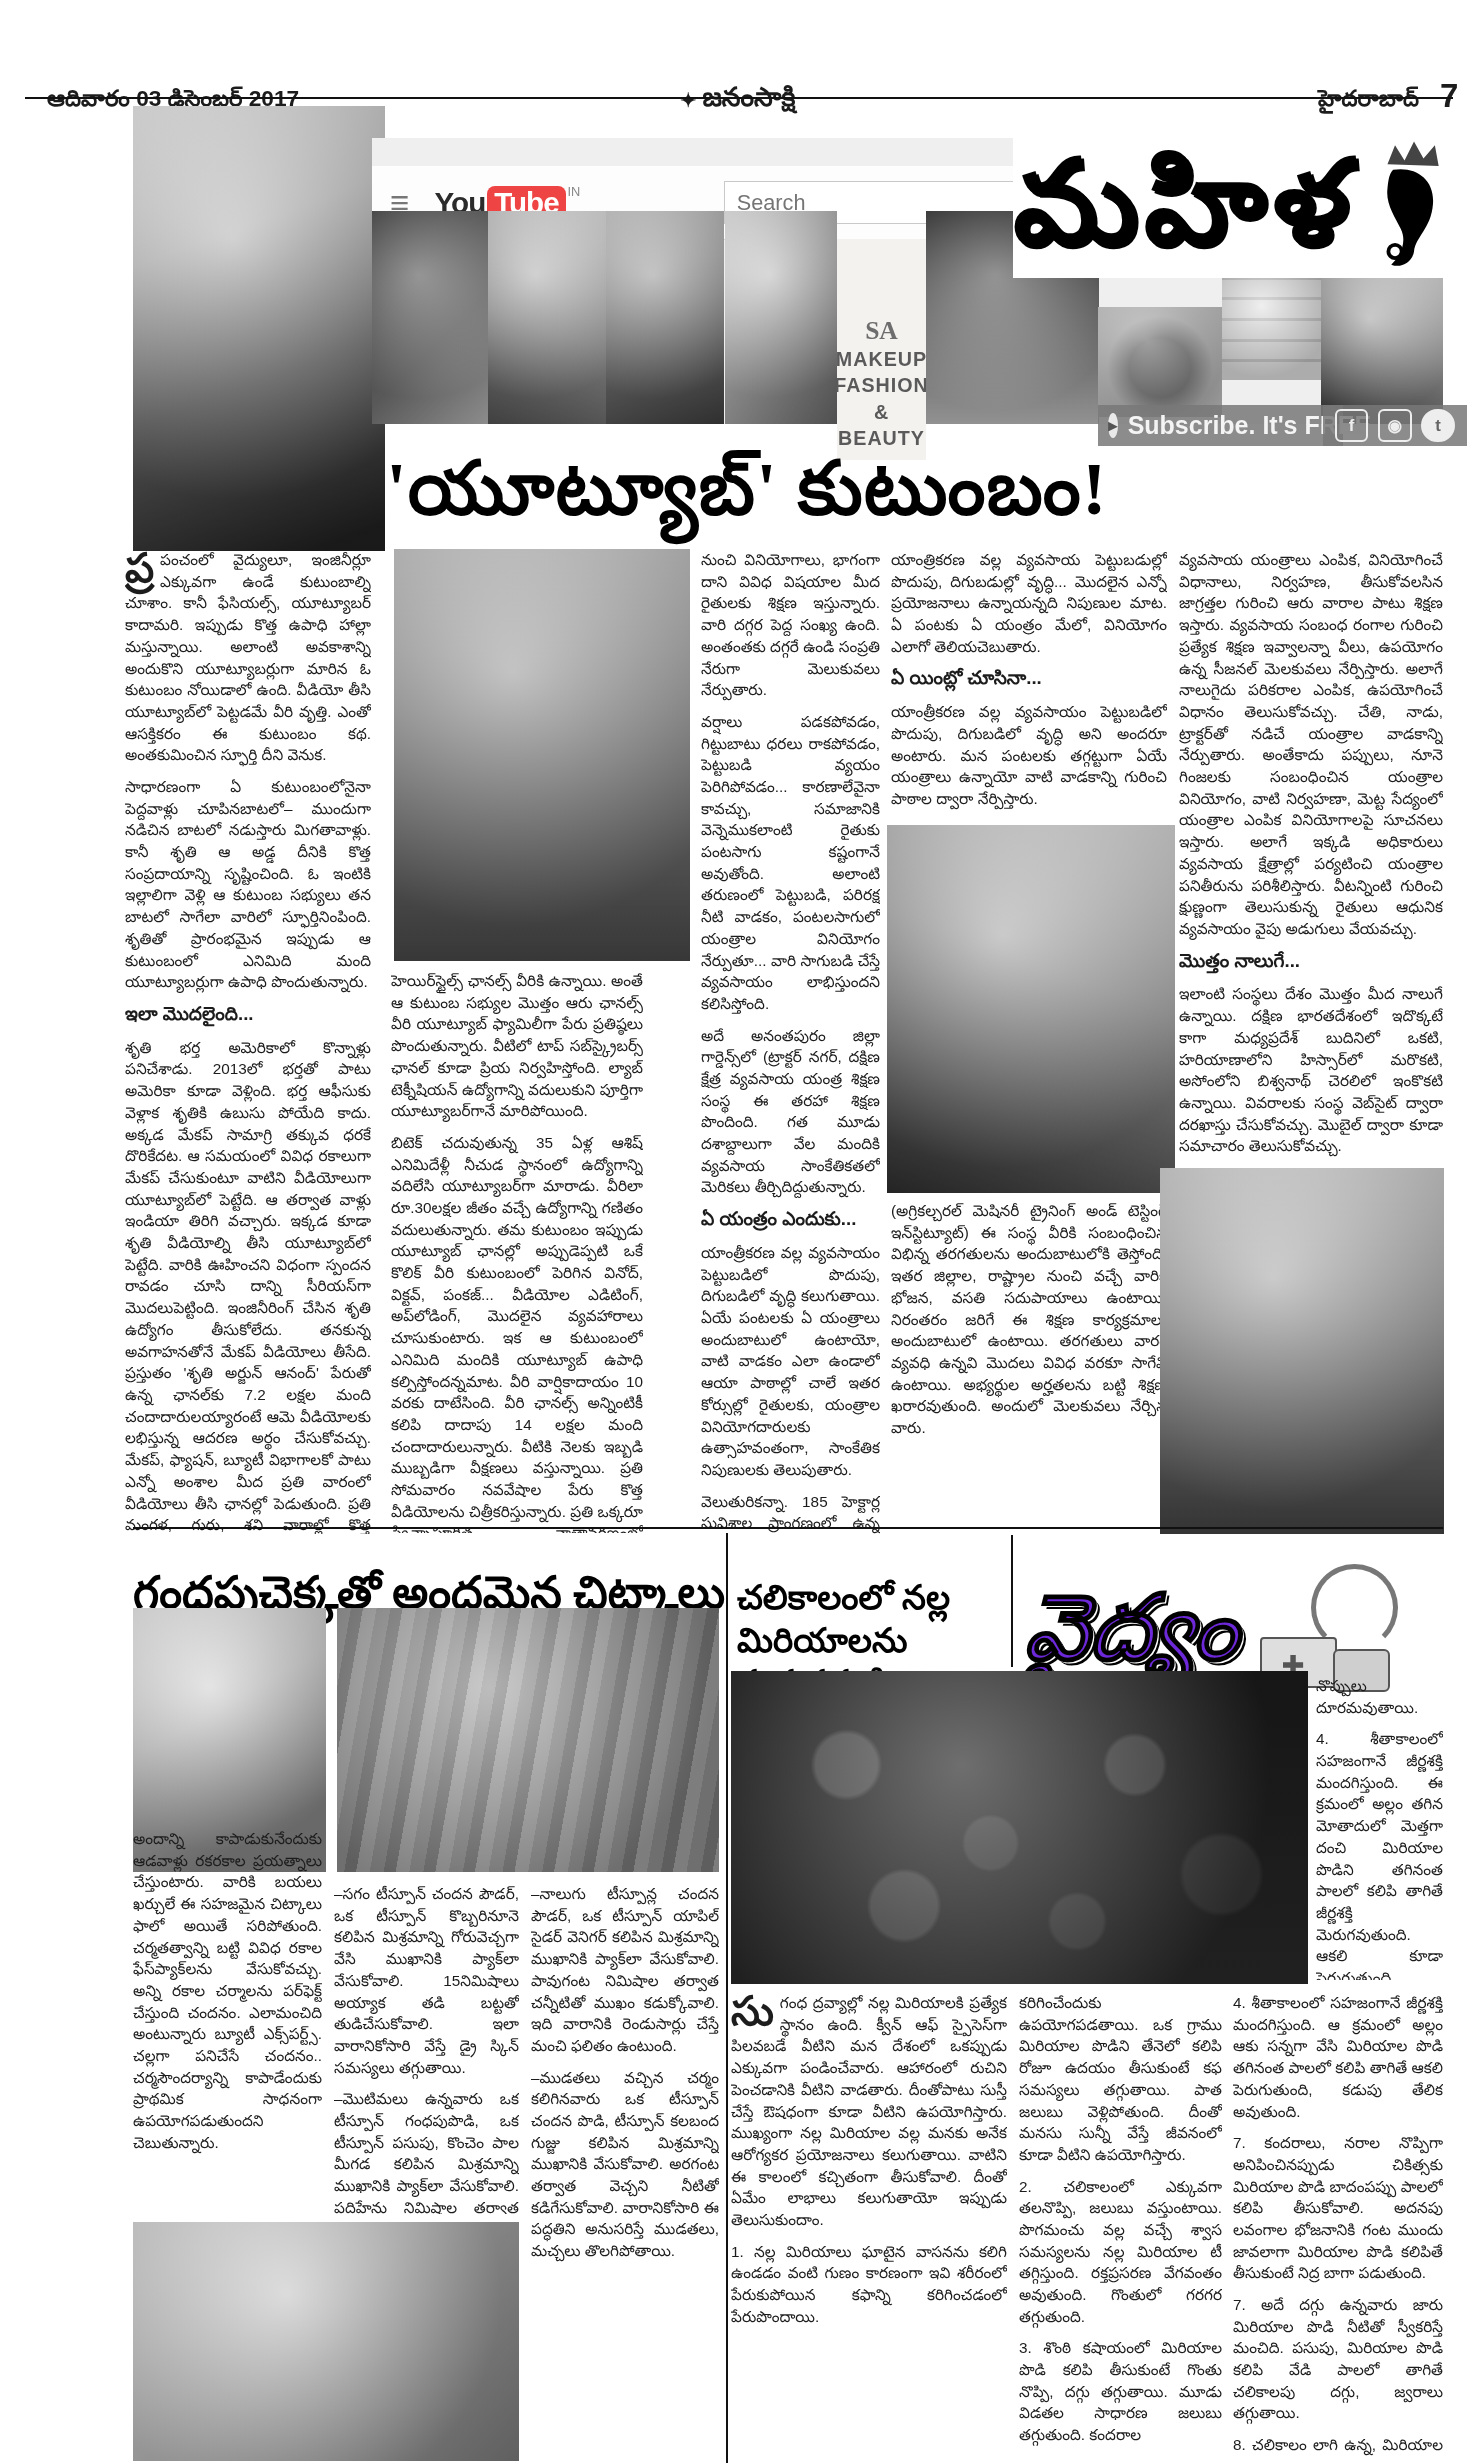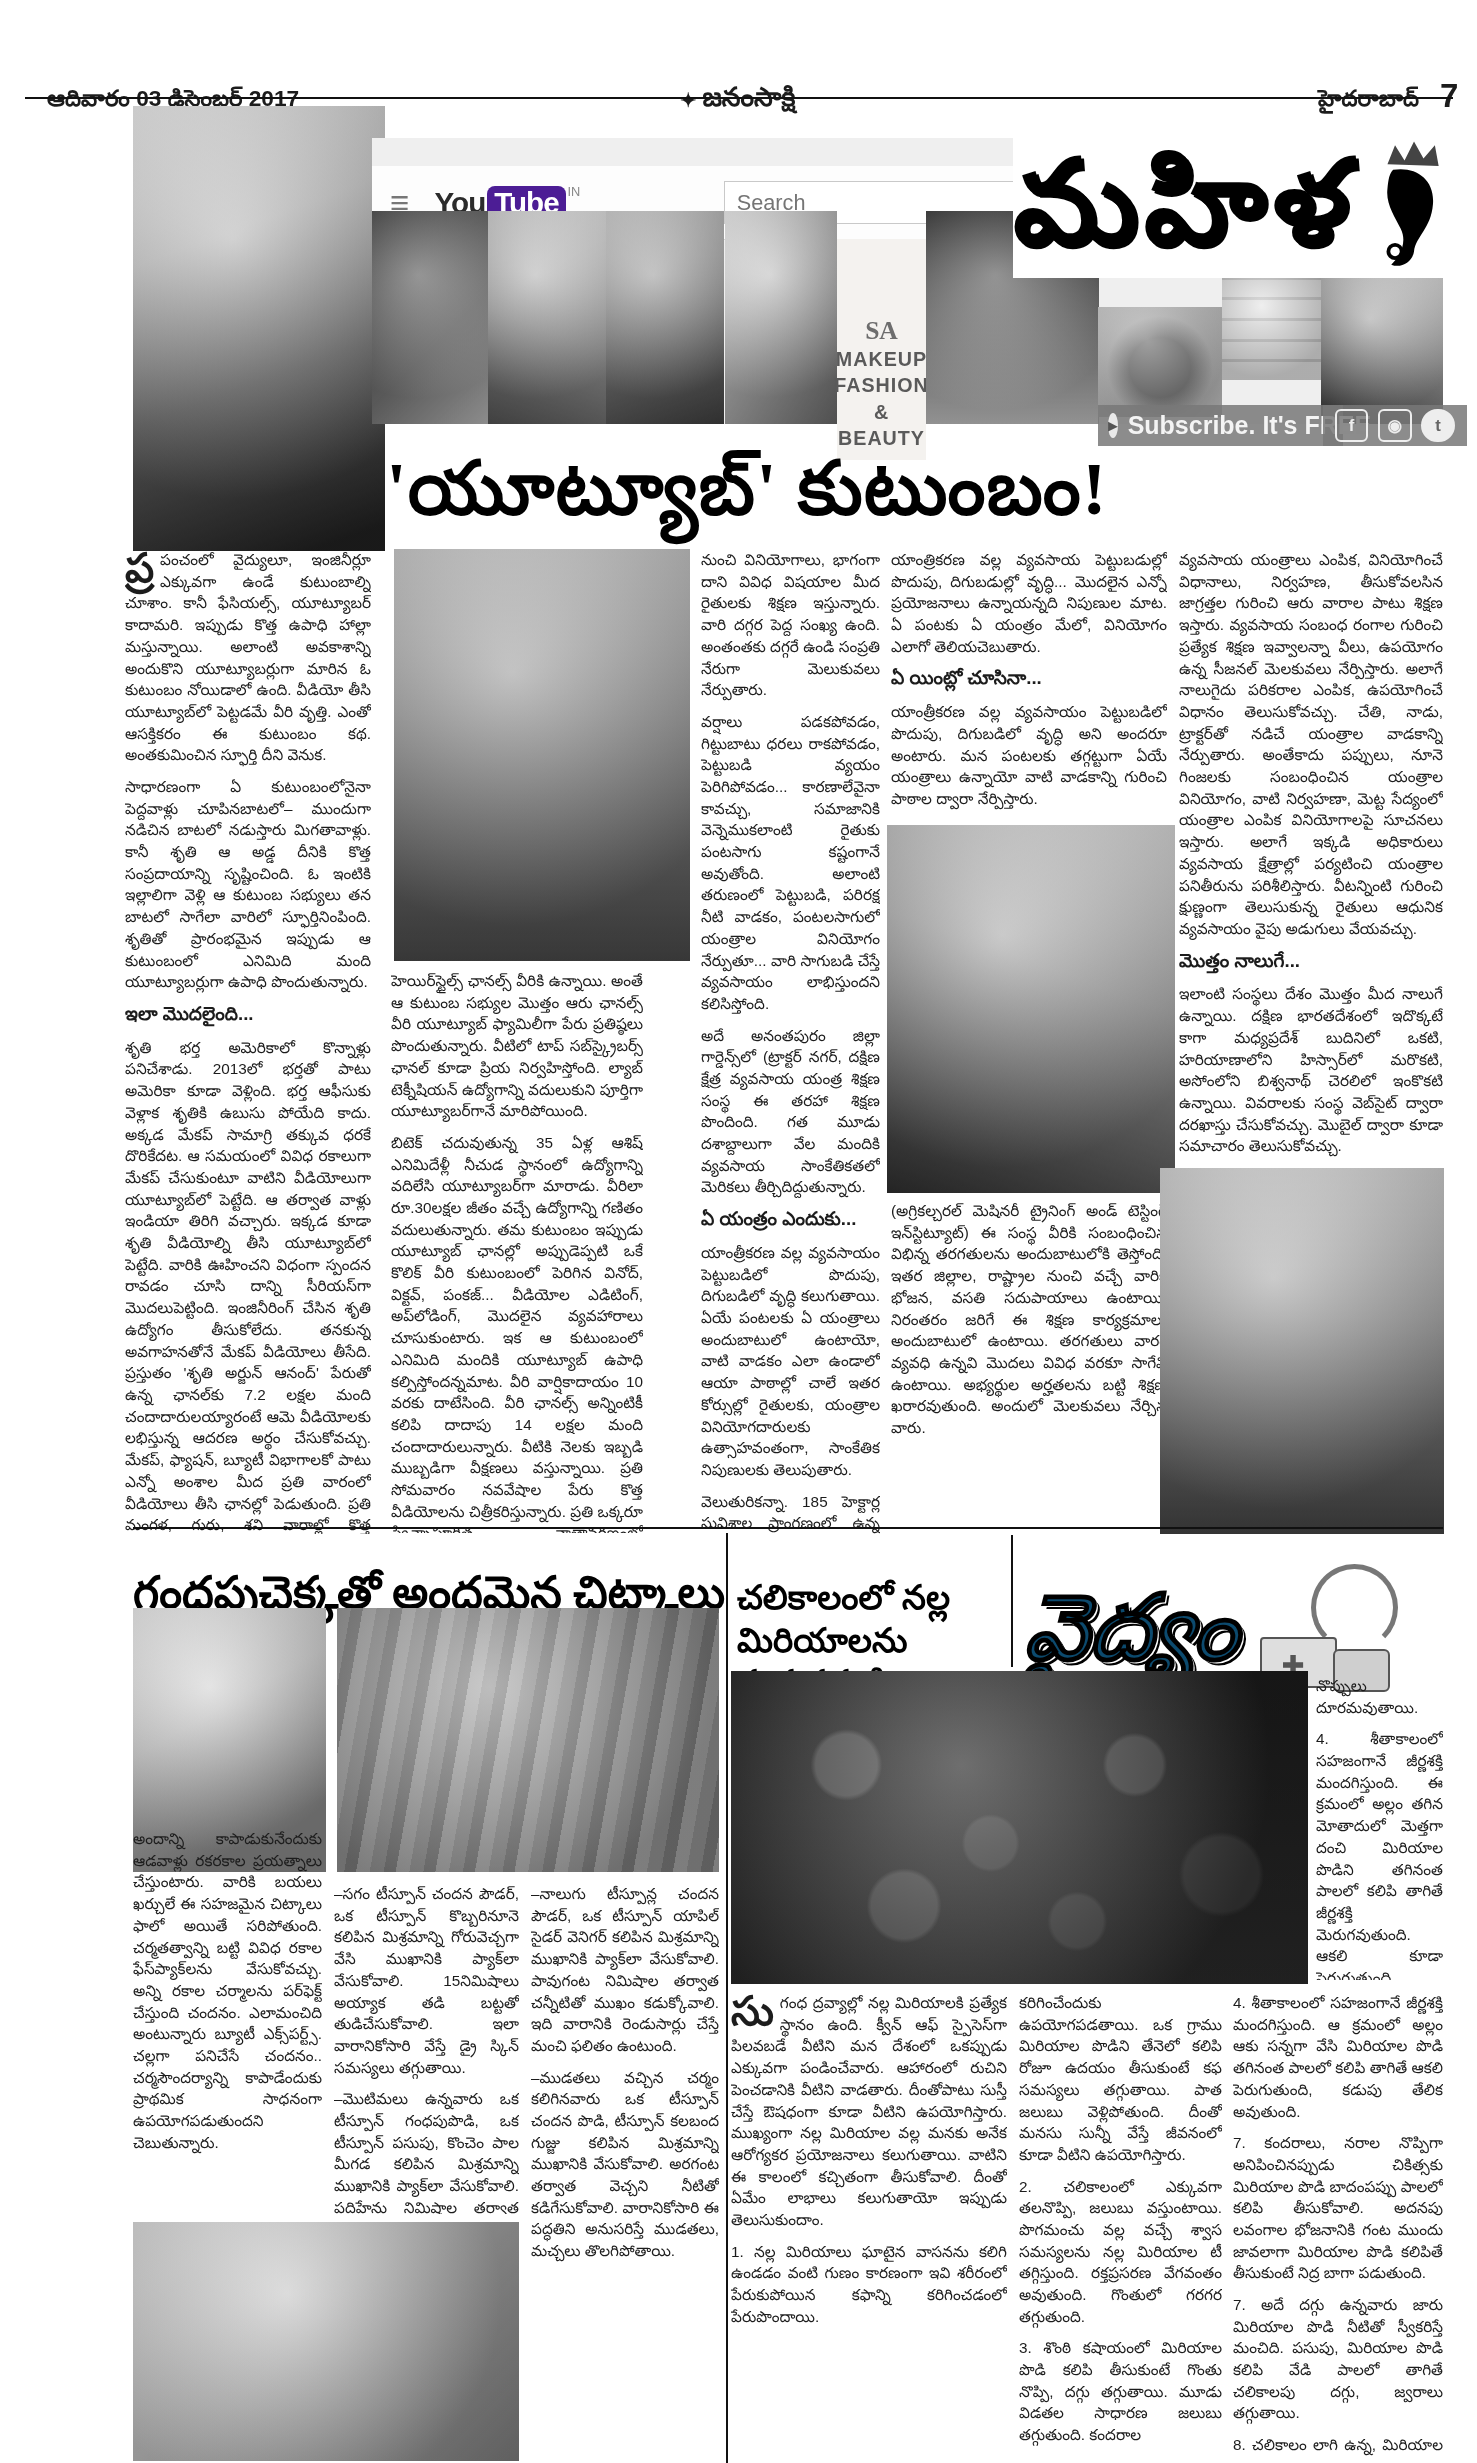--- a/index.html
+++ b/index.html
@@ -30,21 +30,21 @@
   .ph-thumb2{background:linear-gradient(200deg,#e5e5e5,#9e9e9e 55%,#555);}
   .ph-thumb3{background:linear-gradient(160deg,#cfcfcf,#8a8a8a 50%,#3f3f3f);}
   .ph-thumb4{background:linear-gradient(120deg,#f0f0f0,#b5b5b5 45%,#6a6a6a);}
   .ph-face{background:linear-gradient(180deg,#2c2c2c 0%,#6f6f6f 45%,#c2c2c2 100%);}
   .ph-earrings{background:linear-gradient(210deg,#e8e8e8,#a9a9a9 40%,#4d4d4d 90%);}
   
   .yt-chrome{background:#fdfdfd;border-bottom:1px solid #d4d4d4;display:flex;align-items:center;gap:25.6px;padding:0 17.7px;}
   .yt-menu{font-size:33px;color:#777;line-height:1;cursor:pointer;}
   .yt-logo{display:flex;align-items:flex-start;gap:2px;}
   .yt-you{font-weight:bold;font-size:29.6px;color:#2b2b2b;letter-spacing:-1px;}
-  .yt-tube{font-weight:bold;font-size:29.6px;color:#fff;background:#4c1d95;border-radius:7.9px;padding:0 6.9px;letter-spacing:-1px;}
+  .yt-tube{font-weight:bold;font-size:29.6px;color:#fff;background:#ef4444;border-radius:7.9px;padding:0 6.9px;letter-spacing:-1px;}
   .yt-region{font-size:12.8px;color:#888;margin-top:-2px;}
   .yt-search{margin-left:118px;width:315px;height:41px;border:1px solid #c9c9c9;background:#fff;font-size:21.7px;color:#9a9a9a;padding:0 11.8px;font-family:"Liberation Sans",sans-serif;}
   
   .sa-card{background:#f4f2ef;display:flex;flex-direction:column;align-items:center;justify-content:flex-end;padding-bottom:7.9px;}
   .sa-mono{font-weight:bold;font-size:25.6px;color:#6d6d6d;font-family:"Liberation Serif",serif;}
   .makeup-lines{font-weight:bold;font-size:19.7px;color:#5a5a5a;text-align:center;line-height:1.35;letter-spacing:1px;}
   .pmist{font-weight:bold;font-size:25.6px;color:#4b4b4b;letter-spacing:1px;}
   .sub-bar{background:rgba(120,120,120,.85);display:flex;align-items:center;gap:9.9px;padding:0 9.9px;}
   .sub-play{width:25.6px;height:25.6px;border-radius:50%;background:#e9e9e9;color:#555;font-size:12.8px;display:flex;align-items:center;justify-content:center;}
   .sub-txt{color:#f4f4f4;font-weight:bold;font-size:25px;white-space:nowrap;}
@@ -58,21 +58,21 @@
   .main-headline{font-weight:bold;font-size:75px;color:#000;letter-spacing:1px;white-space:nowrap;font-family:"Liberation Serif",serif;}
   
   .col{position:absolute;overflow:hidden;text-align:justify;}
   .para{font-size:15.3px;line-height:21.7px;margin:0 0 9.9px 0;}
   .subhead{font-weight:bold;font-size:18.7px;margin:5.9px 0 7.9px 0;text-align:left;}
   .dropcap{float:left;font-size:41px;line-height:35px;font-weight:bold;padding:2px 5.9px 0 0;}
   
   .sandal-headline{font-weight:bold;font-size:45px;color:#000;white-space:nowrap;font-family:"Liberation Serif",serif;}
   .pepper-headline{font-weight:bold;font-size:34px;line-height:1.25;color:#000;font-family:"Liberation Serif",serif;}
   .vaidyam{display:flex;align-items:center;gap:13.8px;}
-  .vaidyam-txt{font-weight:bold;font-size:91px;line-height:1;color:#0c4a6e;-webkit-text-stroke:2px #000;text-shadow:0 0 0 #000,2px 2px 0 #fff,3.9px 3.9px 0 #000;font-family:"Liberation Serif",serif;font-style:italic;}
+  .vaidyam-txt{font-weight:bold;font-size:91px;line-height:1;color:#6d28d9;-webkit-text-stroke:2px #000;text-shadow:0 0 0 #000,2px 2px 0 #fff,3.9px 3.9px 0 #000;font-family:"Liberation Serif",serif;font-style:italic;}
   .med-clip{position:relative;width:148px;height:128px;}
   .med-box{position:absolute;left:7.9px;bottom:3.9px;width:73px;height:47px;background:#dedede;border:2px solid #555;border-radius:3.9px;}
   .med-cross{position:absolute;left:29.6px;bottom:9.9px;font-size:27.6px;color:#555;}
   .med-scope{position:absolute;right:2px;top:0;width:77px;height:77px;border:5.9px solid #777;border-radius:50%;border-bottom-color:transparent;}
   .med-bp{position:absolute;right:9.9px;bottom:0;width:53px;height:39px;background:#cfcfcf;border:2px solid #555;border-radius:5.9px;}
 </style>
 </head>
 <body>
 
 <div id="page">

